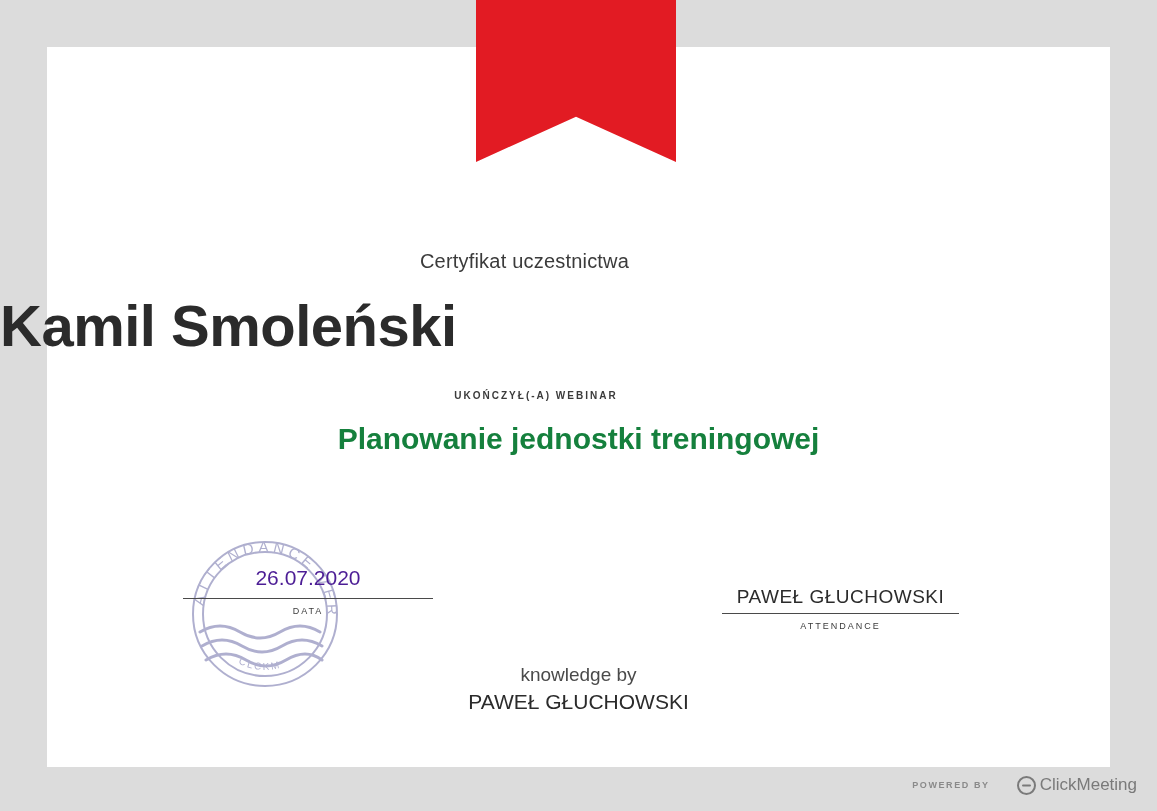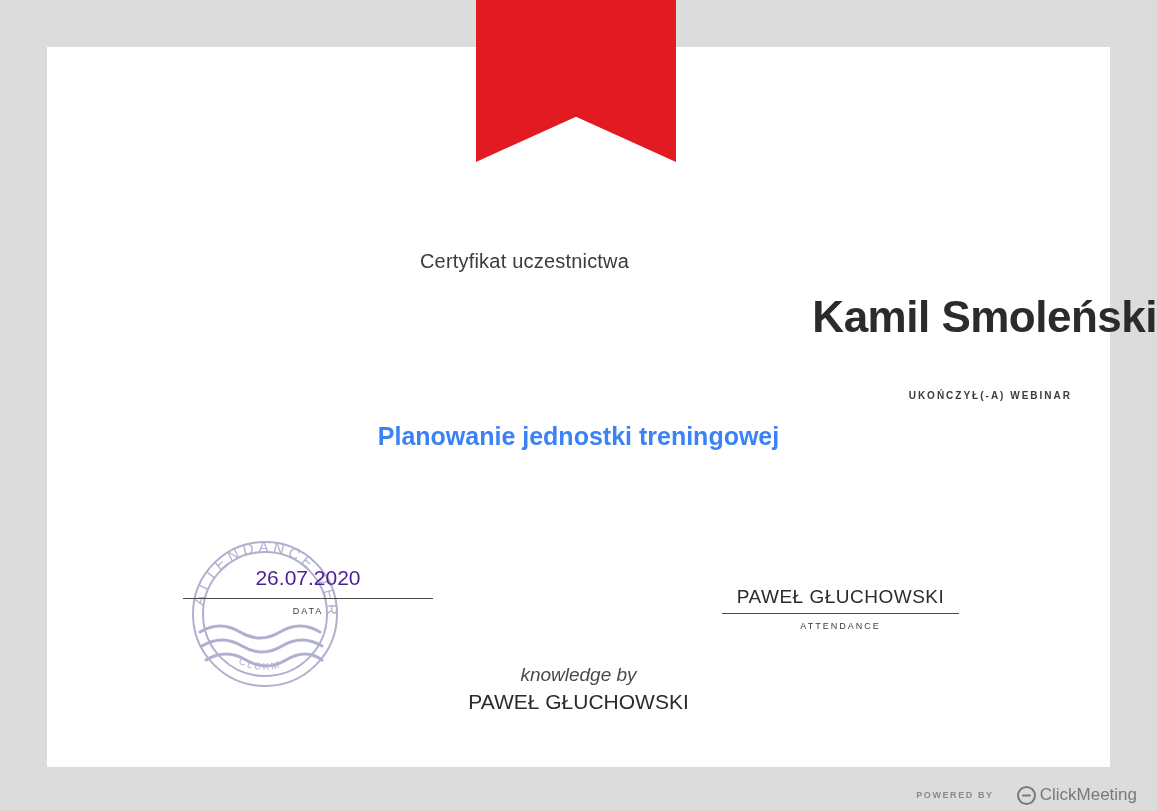--- a/index.html
+++ b/index.html
@@ -66,46 +66,46 @@
     font-size: 20px;
     color: #3b3b3b;
     font-family: "Liberation Sans", sans-serif;
     letter-spacing: 0.2px;
   }
   .cert-name {
     position: absolute;
     top: 292px;
     left: 0;
     width: 1157px;
-    text-align: right;
-    font-size: 44px;
+    text-align: left;
+    font-size: 58px;
     font-weight: bold;
     color: #2b2b2b;
     letter-spacing: -0.5px;
   }
   .cert-eyebrow {
     position: absolute;
     top: 390px;
     left: 0;
     width: 1072px;
-    text-align: right;
+    text-align: center;
     font-size: 10px;
     font-weight: bold;
     color: #3b3b3b;
     letter-spacing: 2px;
   }
   .cert-webinar {
     position: absolute;
     top: 422px;
     left: 0;
     width: 1157px;
     text-align: center;
-    font-size: 25px;
-    font-weight: bold;
-    color: #3b82f6;
+    font-size: 30px;
+    font-weight: bold;
+    color: #15803d;
   }
   
   .date-block {
     position: absolute;
     left: 183px;
     top: 566px;
     width: 250px;
   }
   .date-value {
     text-align: center;
@@ -144,55 +144,55 @@
   .knowledge-block {
     position: absolute;
     left: 0;
     top: 664px;
     width: 1157px;
     text-align: center;
   }
   .knowledge-label {
     font-size: 19px;
     color: #4a4a4a;
-    font-style: italic;
   }
   .knowledge-name {
     font-size: 21px;
     color: #2b2b2b;
     padding-top: 4px;
   }
   
   .stamp {
     position: absolute;
     left: 178px;
     top: 536px;
     width: 175px;
     height: 172px;
     opacity: 0.55;
   }
   
   .footer {
     position: absolute;
     right: 20px;
-    bottom: 6px;
+    bottom: 16px;
     display: flex;
     align-items: center;
-    gap: 23px;
+    gap: 7px;
   }
   .powered-label {
     font-size: 9px;
     font-weight: bold;
     letter-spacing: 1.6px;
     color: #8a8a8a;
   }
   .cm-logo {
     display: flex;
     align-items: center;
     gap: 4px;
+    margin-left: 20px;
   }
   .cm-text {
     font-size: 17px;
     color: #7a7a7a;
   }
 </style>
 </head>
 <body>
 
 <div class="page">

